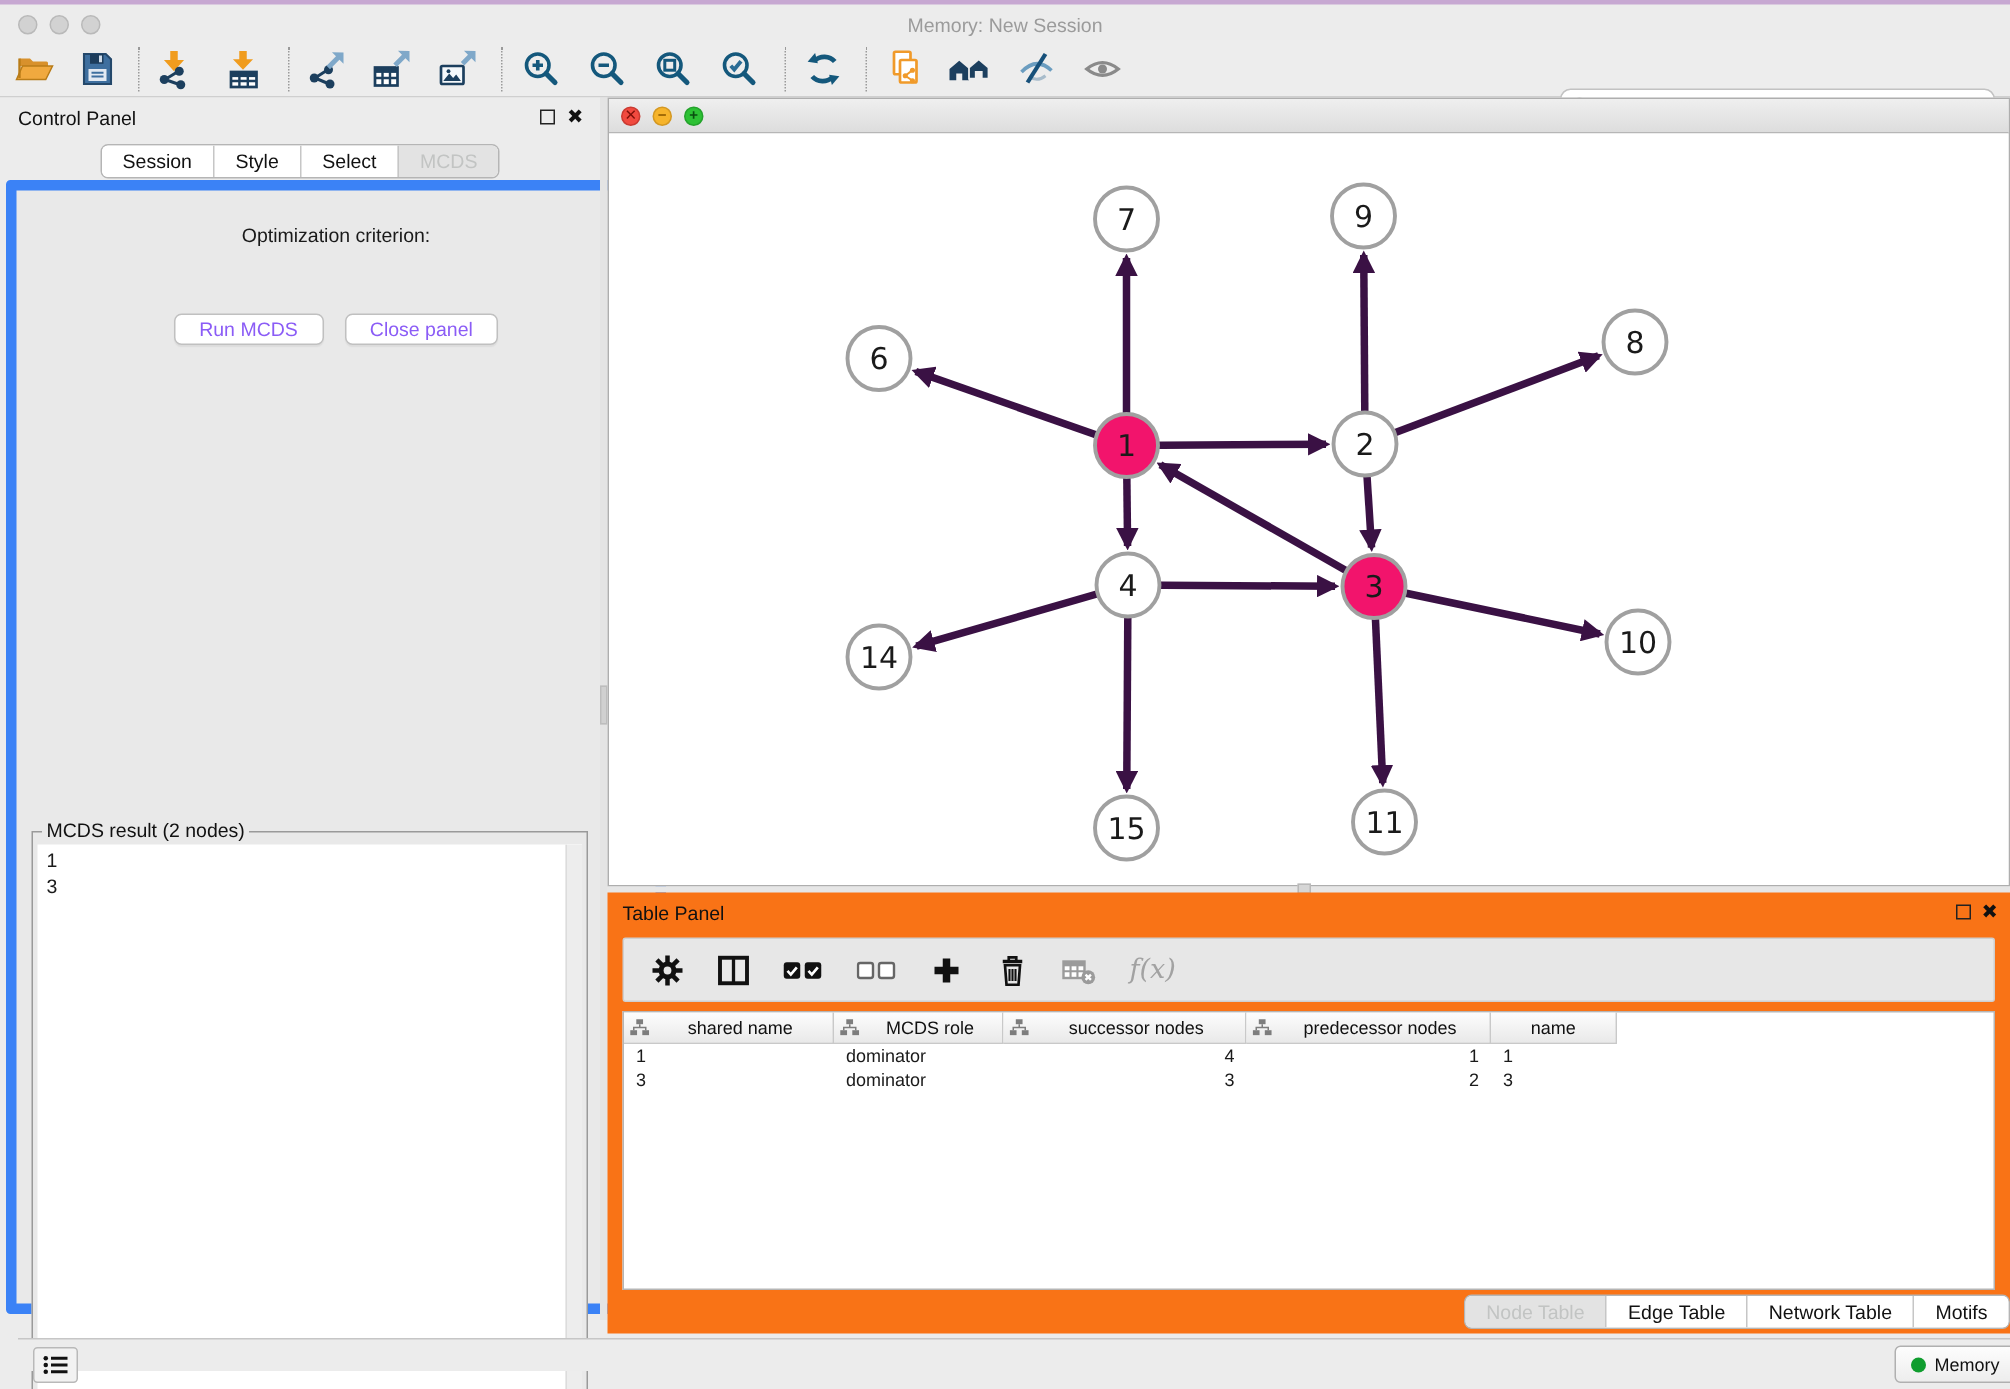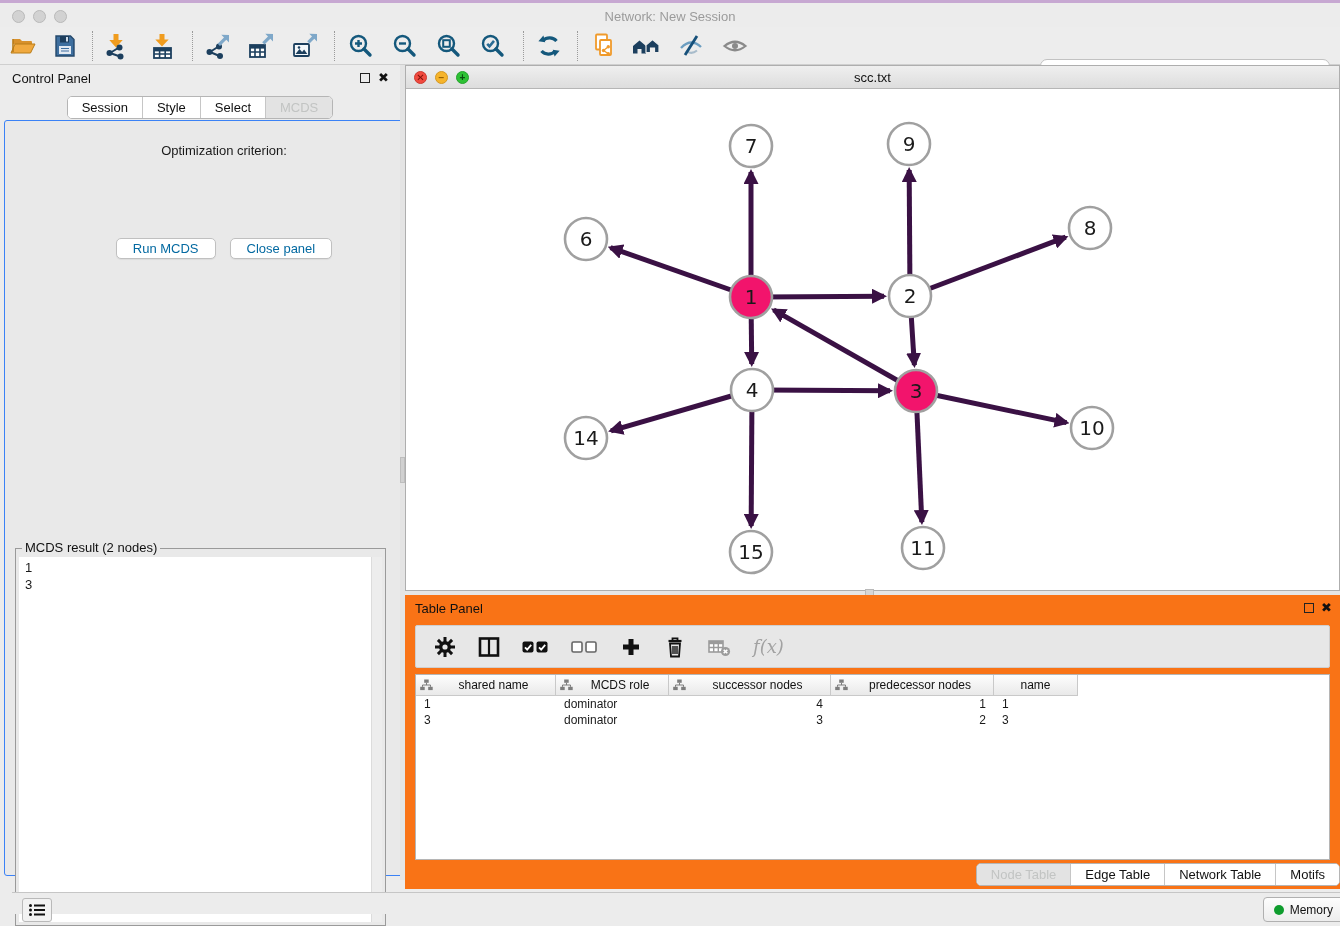--- a/index.html
+++ b/index.html
@@ -28,28 +28,28 @@
   .panel-header { position:absolute; left:0; top:0; width:100%; height:28px; }
   .panel-title { position:absolute; left:12px; top:6px; font-size:13px; color:#111; }
   .wbox { position:absolute; top:8px; width:10px; height:10px; border:1.5px solid #222; cursor:pointer; }
   .wclose { position:absolute; top:5px; font-size:13px; font-weight:bold; color:#111; cursor:pointer; line-height:16px; }
   .seg-group { display:flex; border:1px solid #b5b5b5; border-radius:5px; overflow:hidden; background:#fff; }
   .seg { padding:3px 14px; font-size:13px; color:#111; background:#fff; border-left:1px solid #c6c6c6; cursor:pointer; white-space:nowrap; }
   .seg:first-child { border-left:none; }
   .seg-active { background:#e3e3e3; color:#c2c4c3; }
   .cp-tabs-wrap { position:absolute; left:0; top:31px; width:100%; display:flex; justify-content:center; }
   .cp-body { position:absolute; left:4px; top:55px; width:440px; height:756px;
-    background:#e9e9e9; border:1px solid #3b82f6; border-radius:3px;text-decoration:underline; }
+    background:#e9e9e9; border:7px solid #3b82f6; border-radius:3px;text-decoration:underline; }
   .opt-label { position:absolute; left:0; top:22px; width:100%; text-align:center; font-size:13px; }
   .dropdown { position:absolute; left:40px; top:47px; width:308px; height:23px; background:#fff;
     border:1px solid #c0c0c0; border-radius:5px; display:flex; align-items:center; padding:0 4px 0 10px; cursor:pointer;
     box-shadow:0 1px 1px rgba(0,0,0,0.06); }
   .dropdown .dd-text { flex:1; font-size:13px; }
   .btn { background:#fff; border:1px solid #c0c0c0; border-radius:5px; font-size:13px; padding:2px 16px;
-    font-family:inherit; cursor:pointer; box-shadow:0 1px 1px rgba(0,0,0,0.06); color:#0369a1;margin-top:35px; }
+    font-family:inherit; cursor:pointer; box-shadow:0 1px 1px rgba(0,0,0,0.06); color:#8b5cf6; }
   .cp-buttons { position:absolute; left:0; top:82px; width:100%; display:flex; justify-content:center; gap:14px; }
   .result-box { position:absolute; left:10px; top:427px; width:371px; height:378px;
     border:1px solid #9a9a9a; background:#e9e9e9; }
   .result-legend { position:absolute; left:6px; top:-9px; background:#e9e9e9; padding:0 3px; font-size:13px; color:#111; }
   .result-area { position:absolute; left:3px; top:8px; right:3px; bottom:3px; background:#fff; overflow:hidden; }
   .result-area pre { font-family:"Liberation Sans","DejaVu Sans",sans-serif; font-size:13px; line-height:17px; padding:2px 0 0 6px; }
   .result-scroll { position:absolute; right:0; top:0; width:11px; height:100%; background:#ededed; border-left:1px solid #dcdcdc; }
   
   .vsplit { position:absolute; left:400px; top:65px; width:5px; height:815px; background:#e4e4e4; }
   .vgrip { position:absolute; left:0; top:392px; width:5px; height:26px; background:#d0d0d0; border:1px solid #bdbdbd; }
@@ -90,21 +90,21 @@
   .memory-dot { width:10px; height:10px; border-radius:50%; background:#0f9d2e; }
   .memory-label { font-size:12px; color:#111; }
 </style>
 </head>
 <body>
 
 <div class="titlebar">
   <span class="traffic-inactive" style="left:12px"></span>
   <span class="traffic-inactive" style="left:33px"></span>
   <span class="traffic-inactive" style="left:54px"></span>
-  <div class="win-title">Network: New Session</div>
+  <div class="win-title">Memory: New Session</div>
 </div>
 
 <div class="toolbar">
   <div class="tb-btn" style="left:8px">
     <svg width="28" height="28" viewBox="0 0 28 28">
         <path d="M4 7 h7 l2 2 h9 a1 1 0 0 1 1 1 v2 H4 z" fill="#d8912c"></path>
         <path d="M2 21 l4 -9 h20 l-4.5 9 z" fill="#f0a93f" stroke="#b97c18" stroke-width="1"></path>
         <path d="M4 20 V7" stroke="#b97c18" stroke-width="1.6"></path>
       </svg>
   </div>
@@ -277,21 +277,20 @@
 
 <div class="vsplit">
     <div class="vgrip"></div>
   </div>
 
 <div class="net-window">
   <div class="net-titlebar">
     <span class="tl tl-red">✕</span>
     <span class="tl tl-yellow">−</span>
     <span class="tl tl-green">+</span>
-    <div class="net-title">scc.txt</div>
   </div>
   <div class="canvas">
     <svg id="graph-svg" width="933" height="501" viewBox="0 0 933 501">
         <defs>
           <marker id="arrow" viewBox="0 0 10 10" refX="8" refY="5" markerWidth="3" markerHeight="3" orient="auto" markerUnits="strokeWidth">
             <path d="M0,0 L10,5 L0,10 z" fill="#3a1144"></path>
           </marker>
         </defs>
         <line x1="345" y1="208" x2="345" y2="83" stroke="#3a1144" stroke-width="5" marker-end="url(#arrow)"></line>
         <line x1="345" y1="208" x2="204.52870682615648" y2="158.62221209646714" stroke="#3a1144" stroke-width="5" marker-end="url(#arrow)"></line>

